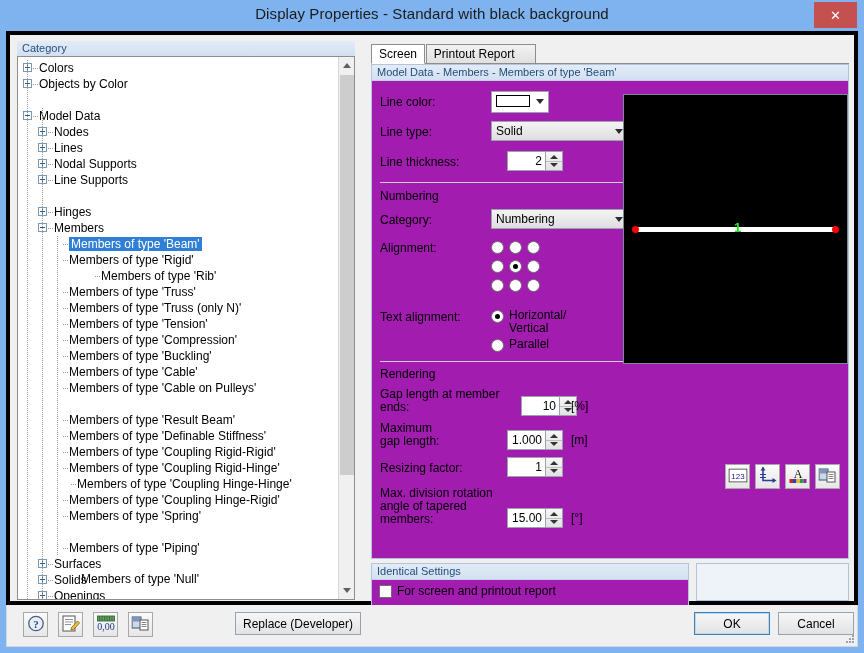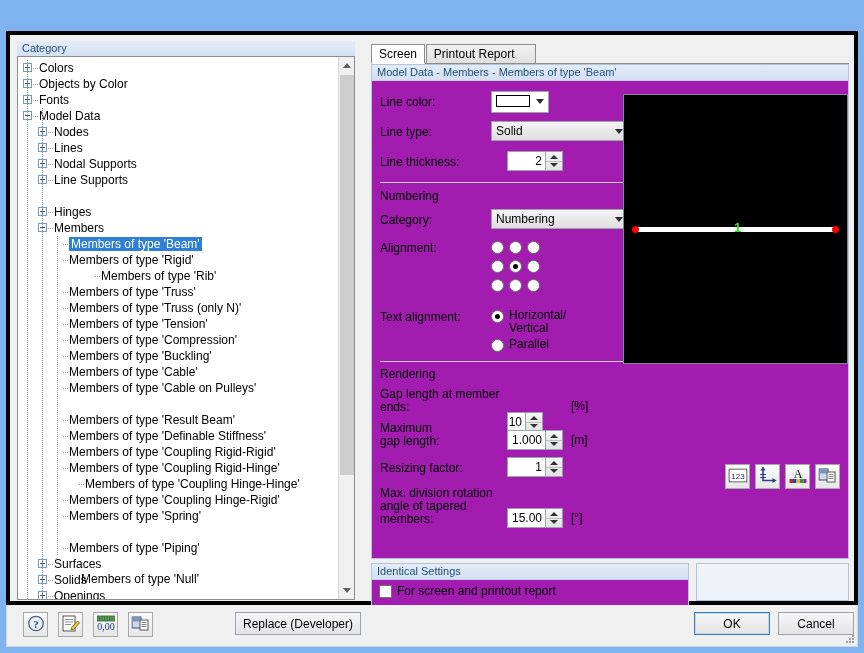--- a/index.html
+++ b/index.html
@@ -206,42 +206,43 @@
   }
   .pv-line{position:absolute;background:#fff;}
   .pv-dot{position:absolute;width:7px;height:7px;border-radius:50%;background:#f00;}
   .pv-num{position:absolute;color:#23e223;font-size:13px;font-weight:bold;font-family:"Liberation Sans",sans-serif;}
 </style>
 </head>
 <body>
 
 <div id="window">
 
+  <div id="titlebar">
+    <div id="title-text">Display Properties - Standard with black background</div>
+    <div id="close-btn">
+      <span>✕</span>
+    </div>
+  </div>
 
   <div id="client">
 
     <div class="grp-hdr" style="left:7px;top:6px;width:338px;">Category</div>
 
     <div id="tree-box" style="left:7px;top:21px;">
       <div id="tree-inner" style="height: 550px;">
           <div class="tnode" style="left:0;top:3px;width:320px;">
             <div class="plus col" style="left:5px;"></div>
             <div class="dots-h" style="left:15px;top:8px;width:5px;"></div>
             <span class="txt" style="left:21px;">Colors</span>
           </div>
           <div class="tnode" style="left:0;top:19px;width:320px;">
             <div class="plus col" style="left:5px;"></div>
             <div class="dots-h" style="left:15px;top:8px;width:5px;"></div>
             <span class="txt" style="left:21px;">Objects by Color</span>
           </div>
-          <div class="tnode" style="left:0;top:35px;width:320px;">
-            <div class="plus col" style="left:5px;"></div>
-            <div class="dots-h" style="left:15px;top:8px;width:5px;"></div>
-            <span class="txt" style="left:21px;">Fonts</span>
-          </div>
           <div class="tnode" style="left:0;top:51px;width:320px;">
             <div class="plus exp" style="left:5px;"></div>
             <div class="dots-h" style="left:15px;top:8px;width:5px;"></div>
             <span class="txt" style="left:21px;">Model Data</span>
           </div>
           <div class="tnode" style="left:0;top:67px;width:320px;">
             <div class="plus col" style="left:20px;"></div>
             <div class="dots-h" style="left:30px;top:8px;width:5px;"></div>
             <span class="txt" style="left:36px;">Nodes</span>
           </div>
@@ -319,21 +320,21 @@
             <span class="txt" style="left:51px;">Members of type 'Definable Stiffness'</span>
           </div>
           <div class="tnode" style="left:0;top:387px;width:320px;">
             <div class="dots-h" style="left:45px;top:8px;width:5px;"></div>
             <span class="txt" style="left:51px;">Members of type 'Coupling Rigid-Rigid'</span>
           </div>
           <div class="tnode" style="left:0;top:403px;width:320px;">
             <div class="dots-h" style="left:45px;top:8px;width:5px;"></div>
             <span class="txt" style="left:51px;">Members of type 'Coupling Rigid-Hinge'</span>
           </div>
-          <div class="tnode" style="left:16px;top:419px;width:344px;">
+          <div class="tnode" style="left:8px;top:419px;width:344px;">
             <div class="dots-h" style="left:45px;top:8px;width:5px;"></div>
             <span class="txt" style="left:51px;">Members of type 'Coupling Hinge-Hinge'</span>
           </div>
           <div class="tnode" style="left:0;top:435px;width:320px;">
             <div class="dots-h" style="left:45px;top:8px;width:5px;"></div>
             <span class="txt" style="left:51px;">Members of type 'Coupling Hinge-Rigid'</span>
           </div>
           <div class="tnode" style="left:0;top:451px;width:320px;">
             <div class="dots-h" style="left:45px;top:8px;width:5px;"></div>
             <span class="txt" style="left:51px;">Members of type 'Spring'</span>
@@ -433,21 +434,21 @@
 
       <div class="radio" style="left:119px;top:274px;"></div>
       <div class="lbl" style="left:137px;top:272px;">Parallel</div>
 
       <div class="hr" style="left:8px;top:296px;width:243px;"></div>
 
       <div class="lbl" style="left:8px;top:302px;">Rendering</div>
 
       <div class="lbl" style="left:8px;top:322px;">Gap length at member</div>
       <div class="lbl" style="left:8px;top:335px;">ends:</div>
-      <div class="spin" style="left:135px;top:331px;width:36px;margin-top:16px;">
+      <div class="spin" style="left:149px;top:331px;width:56px;">
         <div class="val">10</div>
         <div class="btns">
           <i class="up"></i>
           <div class="sep"></div>
           <i class="dn"></i>
         </div>
       </div>
       <div class="unit" style="left:199px;top:334px;">[%]</div>
 
       <div class="lbl" style="left:8px;top:356px;">Maximum</div>

